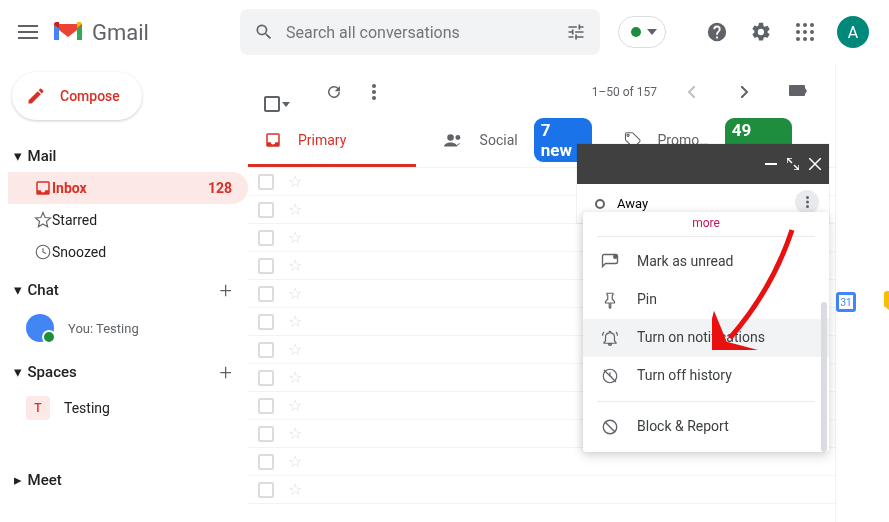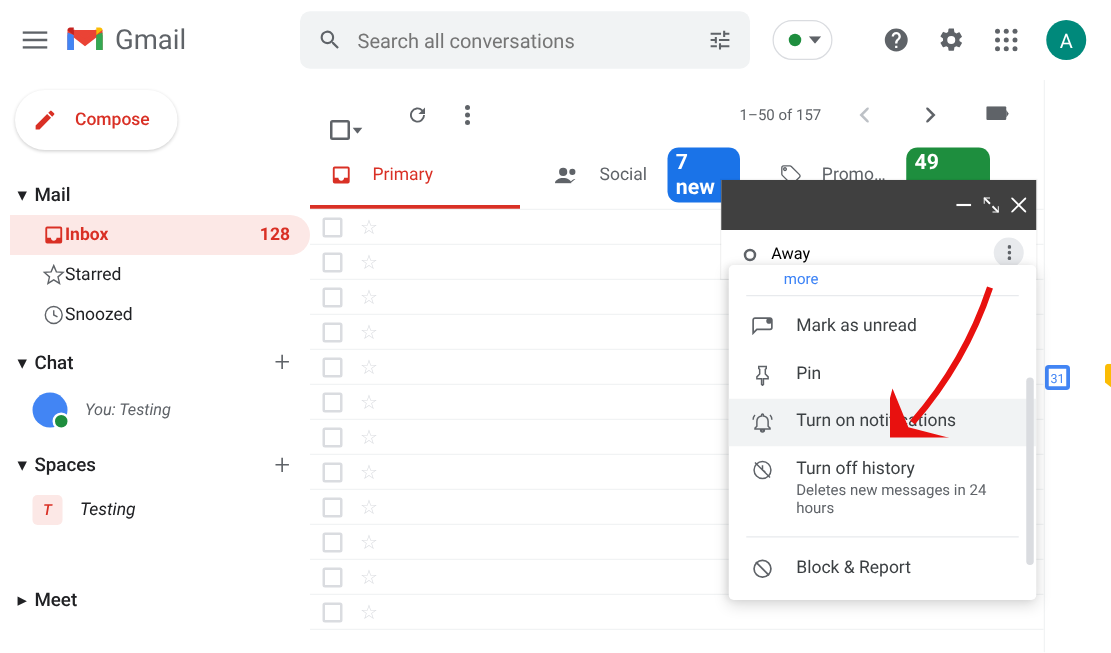--- a/index.html
+++ b/index.html
@@ -25,21 +25,21 @@
 .body-area { display: flex; height: calc(100% - 64px); }
 .sidebar { width: 248px; padding: 8px 0 0 8px; }
 .compose-btn { height: 48px; border-radius: 24px; box-shadow: 0 1px 3px rgba(0,0,0,0.2); display: inline-flex; align-items: center; padding: 0 22px 0 14px; gap: 14px; color: #d93025; font-size: 14px; font-weight: 500; background: #fff; margin-left: 4px; margin-bottom: 14px; }
 .side-section { margin-top: 6px; }
 .side-header { display: flex; align-items: center; height: 32px; padding: 0 16px 0 6px; font-size: 15px; font-weight: 500; color: #202124; }
 .side-header .caret { margin-right: 6px; }
 .side-header .plus { margin-left: auto; color: #5f6368; font-size: 22px; font-weight: 300; }
 .side-item { display: flex; align-items: center; height: 32px; padding: 0 16px 0 26px; border-radius: 0 16px 16px 0; font-size: 14px; color: #202124; }
 .side-item .count { margin-left: auto; font-weight: 700; }
 .side-item.active { background: #fce8e6; color: #d93025; font-weight: 700; }
-.chat-item { display: flex; align-items: center; gap: 14px; padding: 8px 16px 8px 18px; font-size: 13px; color: #5f6368; font-style: italic; }
+.chat-item { display: flex; align-items: center; gap: 14px; padding: 8px 16px 8px 18px; font-size: 13px; color: #5f6368; }
 .chat-avatar { width: 28px; height: 28px; border-radius: 50%; background: #4285f4; position: relative; }
 .chat-avatar::after { content: ''; position: absolute; width: 10px; height: 10px; background: #1e8e3e; border: 2px solid #fff; border-radius: 50%; bottom: -2px; right: -2px; }
 .space-avatar { width: 24px; height: 24px; border-radius: 4px; background: #fce8e6; color: #d93025; display: flex; align-items: center; justify-content: center; font-size: 12px; font-weight: 500; }
 
 
 .main { flex: 1; display: flex; flex-direction: column; border-left: 0; }
 .toolbar { height: 48px; display: flex; align-items: flex-end; padding: 0 16px; }
 .checkbox-drop { display: flex; align-items: center; gap: 2px; margin-right: 24px; }
 .icon-gray { color: #5f6368; }
 .toolbar-right { margin-left: auto; display: flex; align-items: center; gap: 14px; font-size: 12px; color: #5f6368; }
@@ -396,21 +396,21 @@
       <svg width="3" height="12" viewBox="0 0 3 12">
           <circle cx="1.5" cy="1.5" r="1.5" fill="#5f6368"></circle>
           <circle cx="1.5" cy="6" r="1.5" fill="#5f6368"></circle>
           <circle cx="1.5" cy="10.5" r="1.5" fill="#5f6368"></circle>
         </svg>
     </div>
   </div>
 </div>
 
 <div class="context-menu">
-  <div style="font-size:12px;color:#3b82f6;margin-top:-2px;padding-left:44px;">more</div>
+  <div style="text-align:center;font-size:12px;color:#be185d;margin-top:-2px;">more</div>
   <div class="menu-divider"></div>
   <div class="menu-item">
     <svg width="18" height="18" viewBox="0 0 24 24">
         <path d="M20 2H4a2 2 0 0 0-2 2v14l4-4h14a2 2 0 0 0 2-2V4a2 2 0 0 0-2-2z" fill="none" stroke="#5f6368" stroke-width="1.8"></path>
         <circle cx="19" cy="5" r="3" fill="#5f6368"></circle>
       </svg>
     <div class="mi-text">Mark as unread</div>
   </div>
   <div class="menu-item">
     <svg width="18" height="18" viewBox="0 0 24 24">
@@ -425,21 +425,20 @@
       </svg>
     <div class="mi-text">Turn on notifications</div>
   </div>
   <div class="menu-item">
     <svg width="18" height="18" viewBox="0 0 24 24">
         <circle cx="12" cy="12" r="9" fill="none" stroke="#5f6368" stroke-width="1.6"></circle>
         <path d="M12 7v5l3 2M4 4l16 16" stroke="#5f6368" stroke-width="1.6" fill="none"></path>
       </svg>
     <div class="mi-text">
       <div>Turn off history</div>
-      <div class="mi-sub">Deletes new messages in 24 hours</div>
     </div>
   </div>
   <div class="menu-divider"></div>
   <div class="menu-item">
     <svg width="18" height="18" viewBox="0 0 24 24">
         <circle cx="12" cy="12" r="9" fill="none" stroke="#5f6368" stroke-width="1.8"></circle>
         <path d="M5 5l14 14" stroke="#5f6368" stroke-width="1.8"></path>
       </svg>
     <div class="mi-text">Block &amp; Report</div>
   </div>

